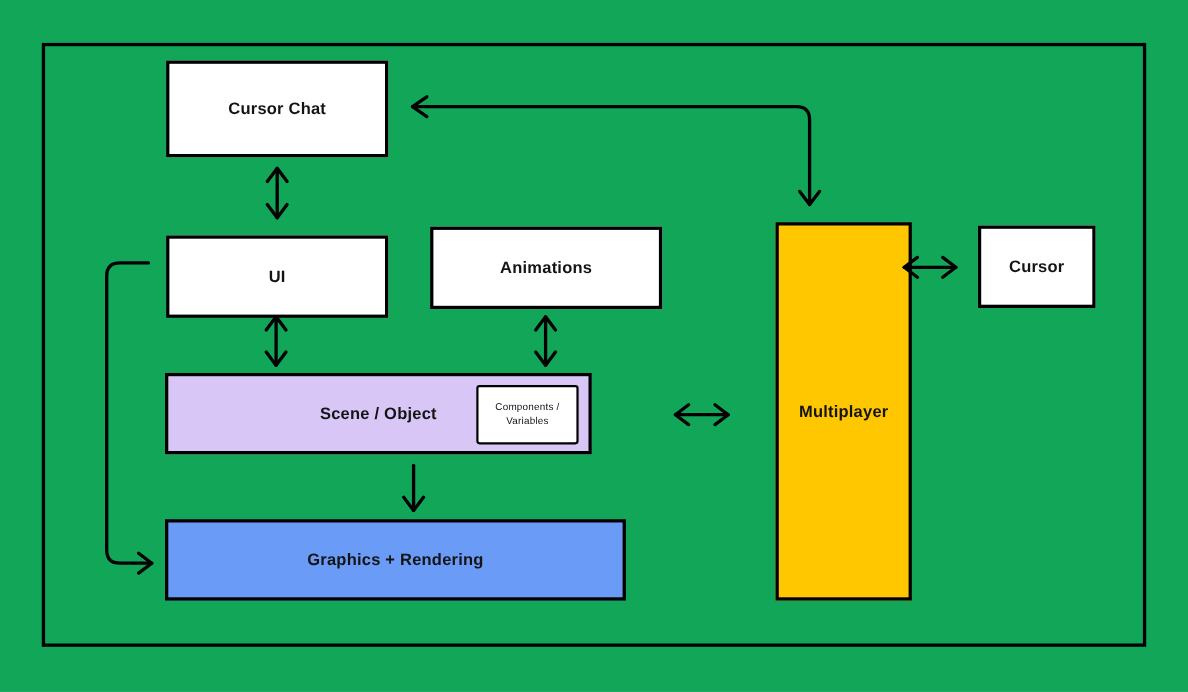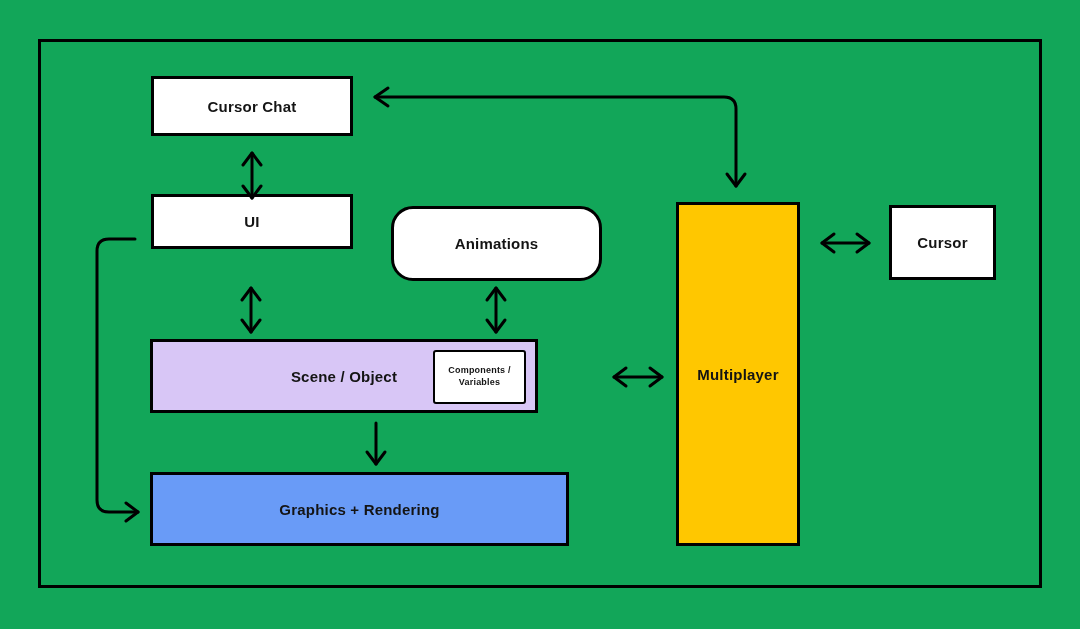--- a/index.html
+++ b/index.html
@@ -30,40 +30,40 @@
     box-sizing: border-box;
     display: flex;
     align-items: center;
     justify-content: center;
     font-weight: 700;
     font-size: 15px;
     color: #141414;
     letter-spacing: 0.2px;
     text-align: center;
   }
-  .node-cursor-chat { left: 151px; top:  76px; width: 202px; height: 60px; }
-  .node-ui          { left: 151px; top: 194px; width: 202px; height: 55px; }
-  .node-animations  { left: 391px; top: 206px; width: 211px; height: 75px; border-radius: 22px; }
+  .node-cursor-chat { left: 151px; top:  55px; width: 202px; height: 88px; }
+  .node-ui          { left: 151px; top: 214px; width: 202px; height: 75px; }
+  .node-animations  { left: 391px; top: 206px; width: 211px; height: 75px; }
   .node-audio       { left: 889px; top: 205px; width: 107px; height: 75px; }
   .node-multiplayer { left: 676px; top: 202px; width: 124px; height: 344px; }
   .node-scene       { left: 150px; top: 339px; width: 388px; height: 74px; }
   .node-graphics    { left: 150px; top: 472px; width: 419px; height: 74px; }
   .node-components {
     position: absolute;
     right: 9px;
     top: 8px;
     width: 93px;
     height: 54px;
     border: 2.5px solid #000;
     border-radius: 3px;
     box-sizing: border-box;
     display: flex;
     align-items: center;
     justify-content: flex-start;
-    font-weight: 700;
+    font-weight: 400;
     font-size: 9px;
     line-height: 1.3;
     padding: 2px 6px;
     text-align: center;
   }
   .edges {
     position: absolute;
     left: 0;
     top: 0;
     width: 1080px;
@@ -94,21 +94,21 @@
   </div>
 
   <div class="node node-animations" style="background-color: rgb(255, 255, 255);">
     <span>Animations</span>
   </div>
 
   <div class="node node-audio" style="background-color: rgb(255, 255, 255);">
     <span>Cursor</span>
   </div>
 
-  <div class="node node-multiplayer" style="background-color: rgb(255, 199, 0);">
+  <div class="node node-multiplayer" style="background-color: rgb(255, 199, 0); margin-left: 29px;">
     <span>Multiplayer</span>
   </div>
 
   <div class="node node-scene" style="background-color: rgb(216, 198, 246);">
     <span>Scene / Object</span>
     <div class="node-components" style="background-color: rgb(255, 255, 255);">
       <span>Components / Variables</span>
     </div>
   </div>
 

